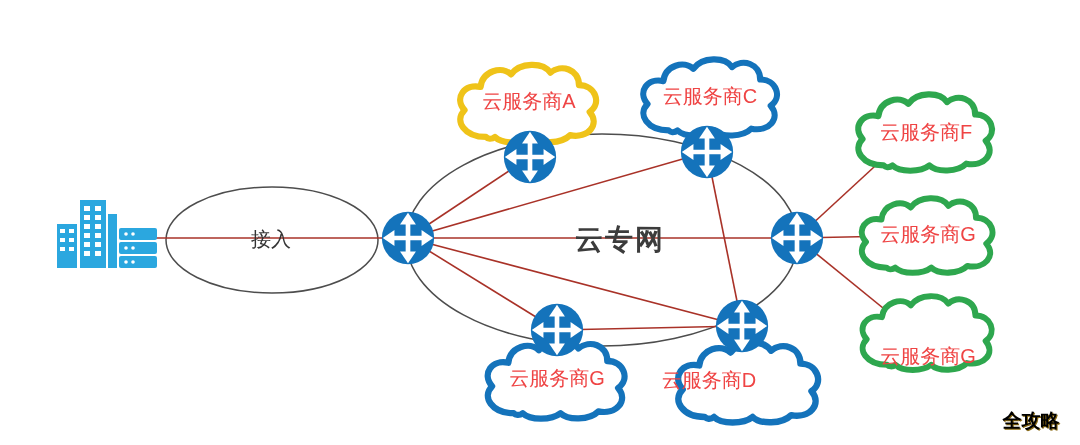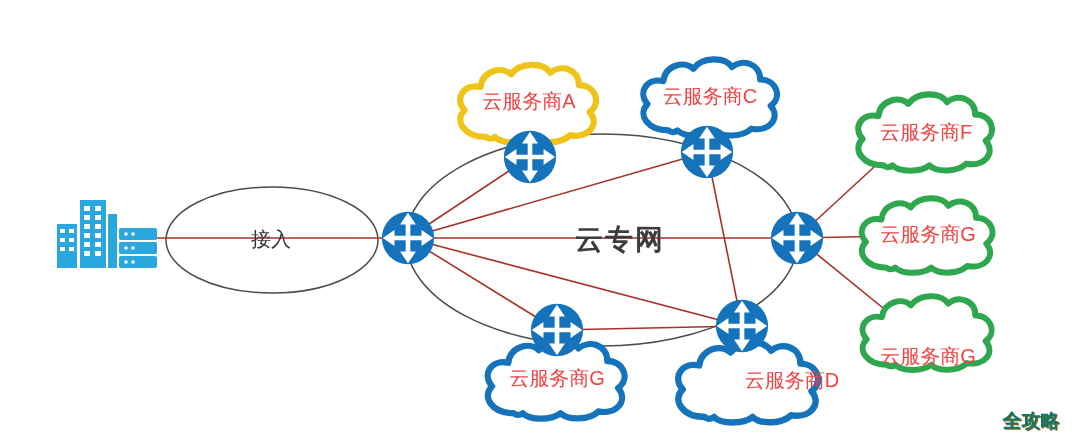--- a/index.html
+++ b/index.html
@@ -18,28 +18,28 @@
     color:#ef4444;
     font-size:20px;
     line-height:1;
     user-select:none;
   }
   .access{left:271px;top:239px;font-size:20px;color:#333333;}
   .netname{left:620px;top:240px;font-size:28px;font-weight:700;color:#3c3c3c;letter-spacing:2px;}
   .cloud-a{left:529px;top:101px;}
   .cloud-b{left:710px;top:96px;}
   .cloud-c{left:557px;top:378px;}
-  .cloud-d{left:792px;top:380px;}
+  .cloud-d{left:709px;top:380px;}
   .cloud-e{left:926px;top:132px;}
   .cloud-f{left:928px;top:234px;}
   .cloud-g{left:928px;top:331px;margin-top:25px;}
   .watermark{
     left:1031px;top:420px;
     font-size:19px;font-weight:700;
-    color:#0f766e;
+    color:#000000;
     text-shadow:1px 1px 0 #8a6a12;
   }
 </style>
 </head>
 <body>
 
 <div class="stage">
 
   <svg class="scene" width="1080" height="445" viewBox="0 0 1080 445">
 

